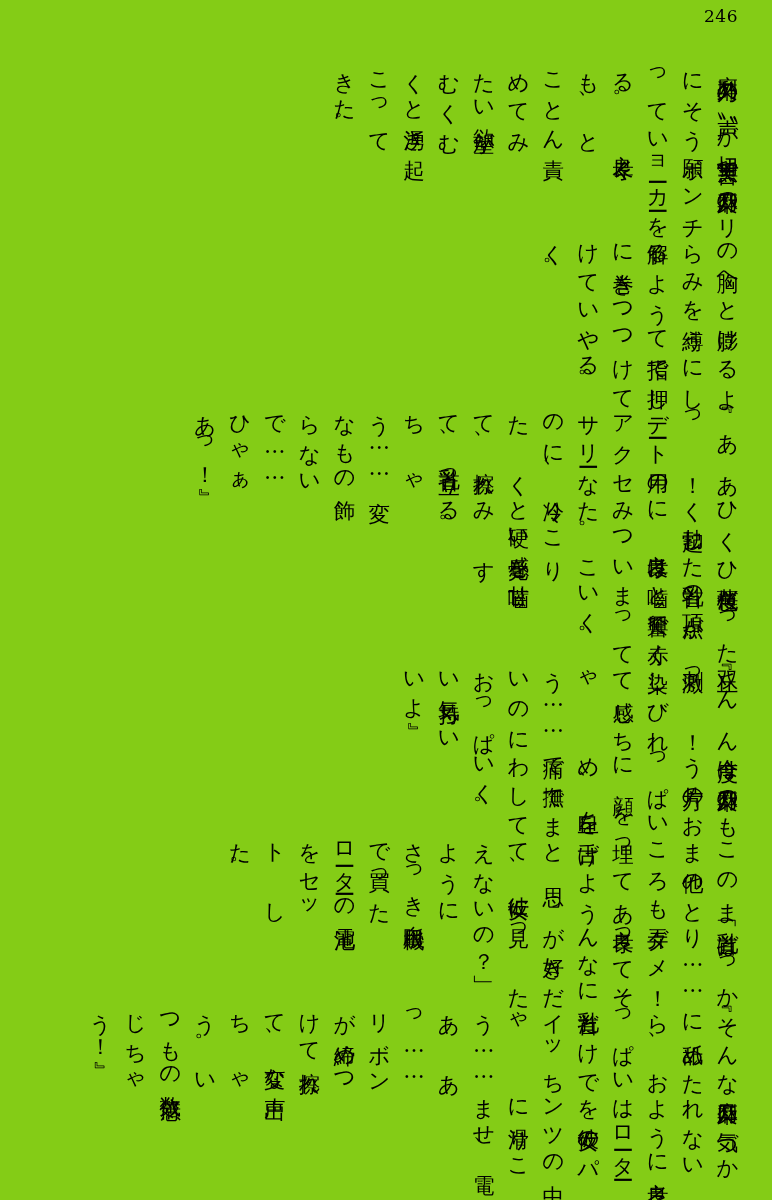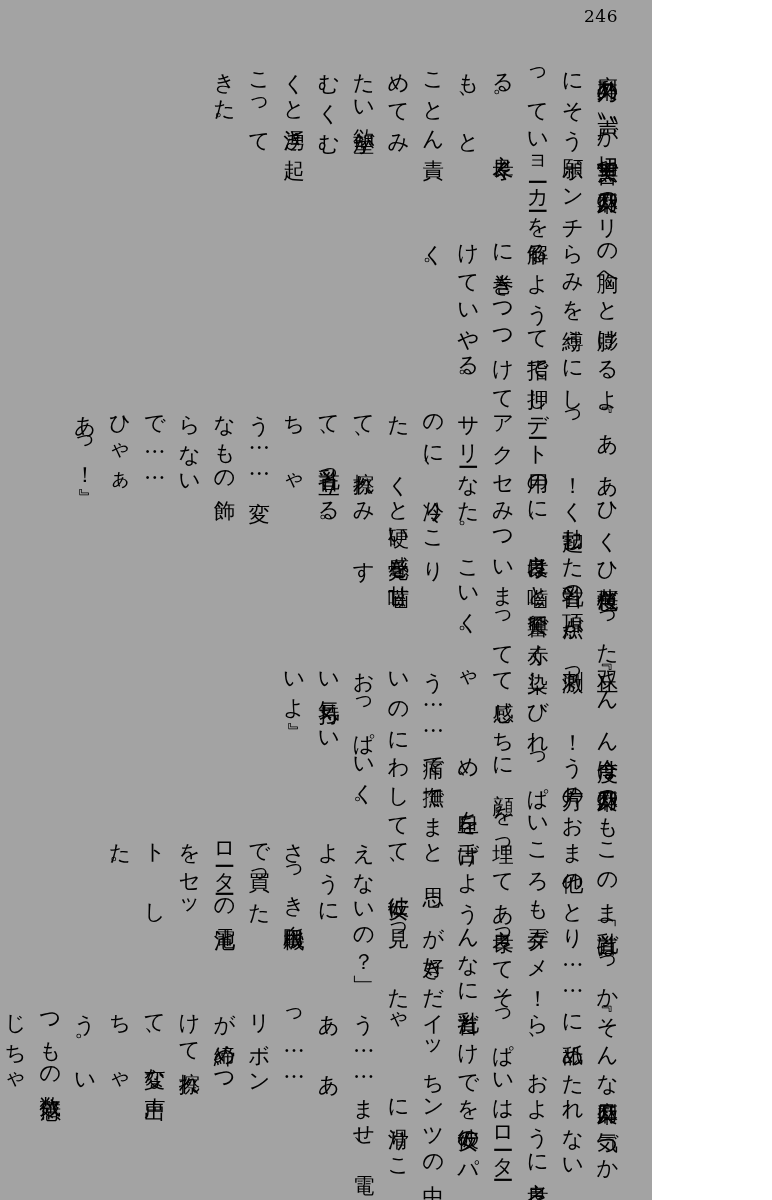--- a/index.html
+++ b/index.html
@@ -5,23 +5,23 @@
   html, body {
     margin: 0;
     padding: 0;
     background: #ffffff;
   }
   body {
     font-family: "DejaVu Serif", "Liberation Serif", serif;
   }
   .page {
     position: relative;
-    width: 652px;
+    width: 772px;
     height: 1200px;
-    background: #a3a3a3;
+    background: #84cc16;
     overflow: hidden;
     box-sizing: border-box;
   }
   .page-number {
     position: absolute;
     top: 6px;
     right: 34px;
     font-size: 17px;
     font-family: "DejaVu Serif", "Liberation Serif", serif;
     color: #000000;

